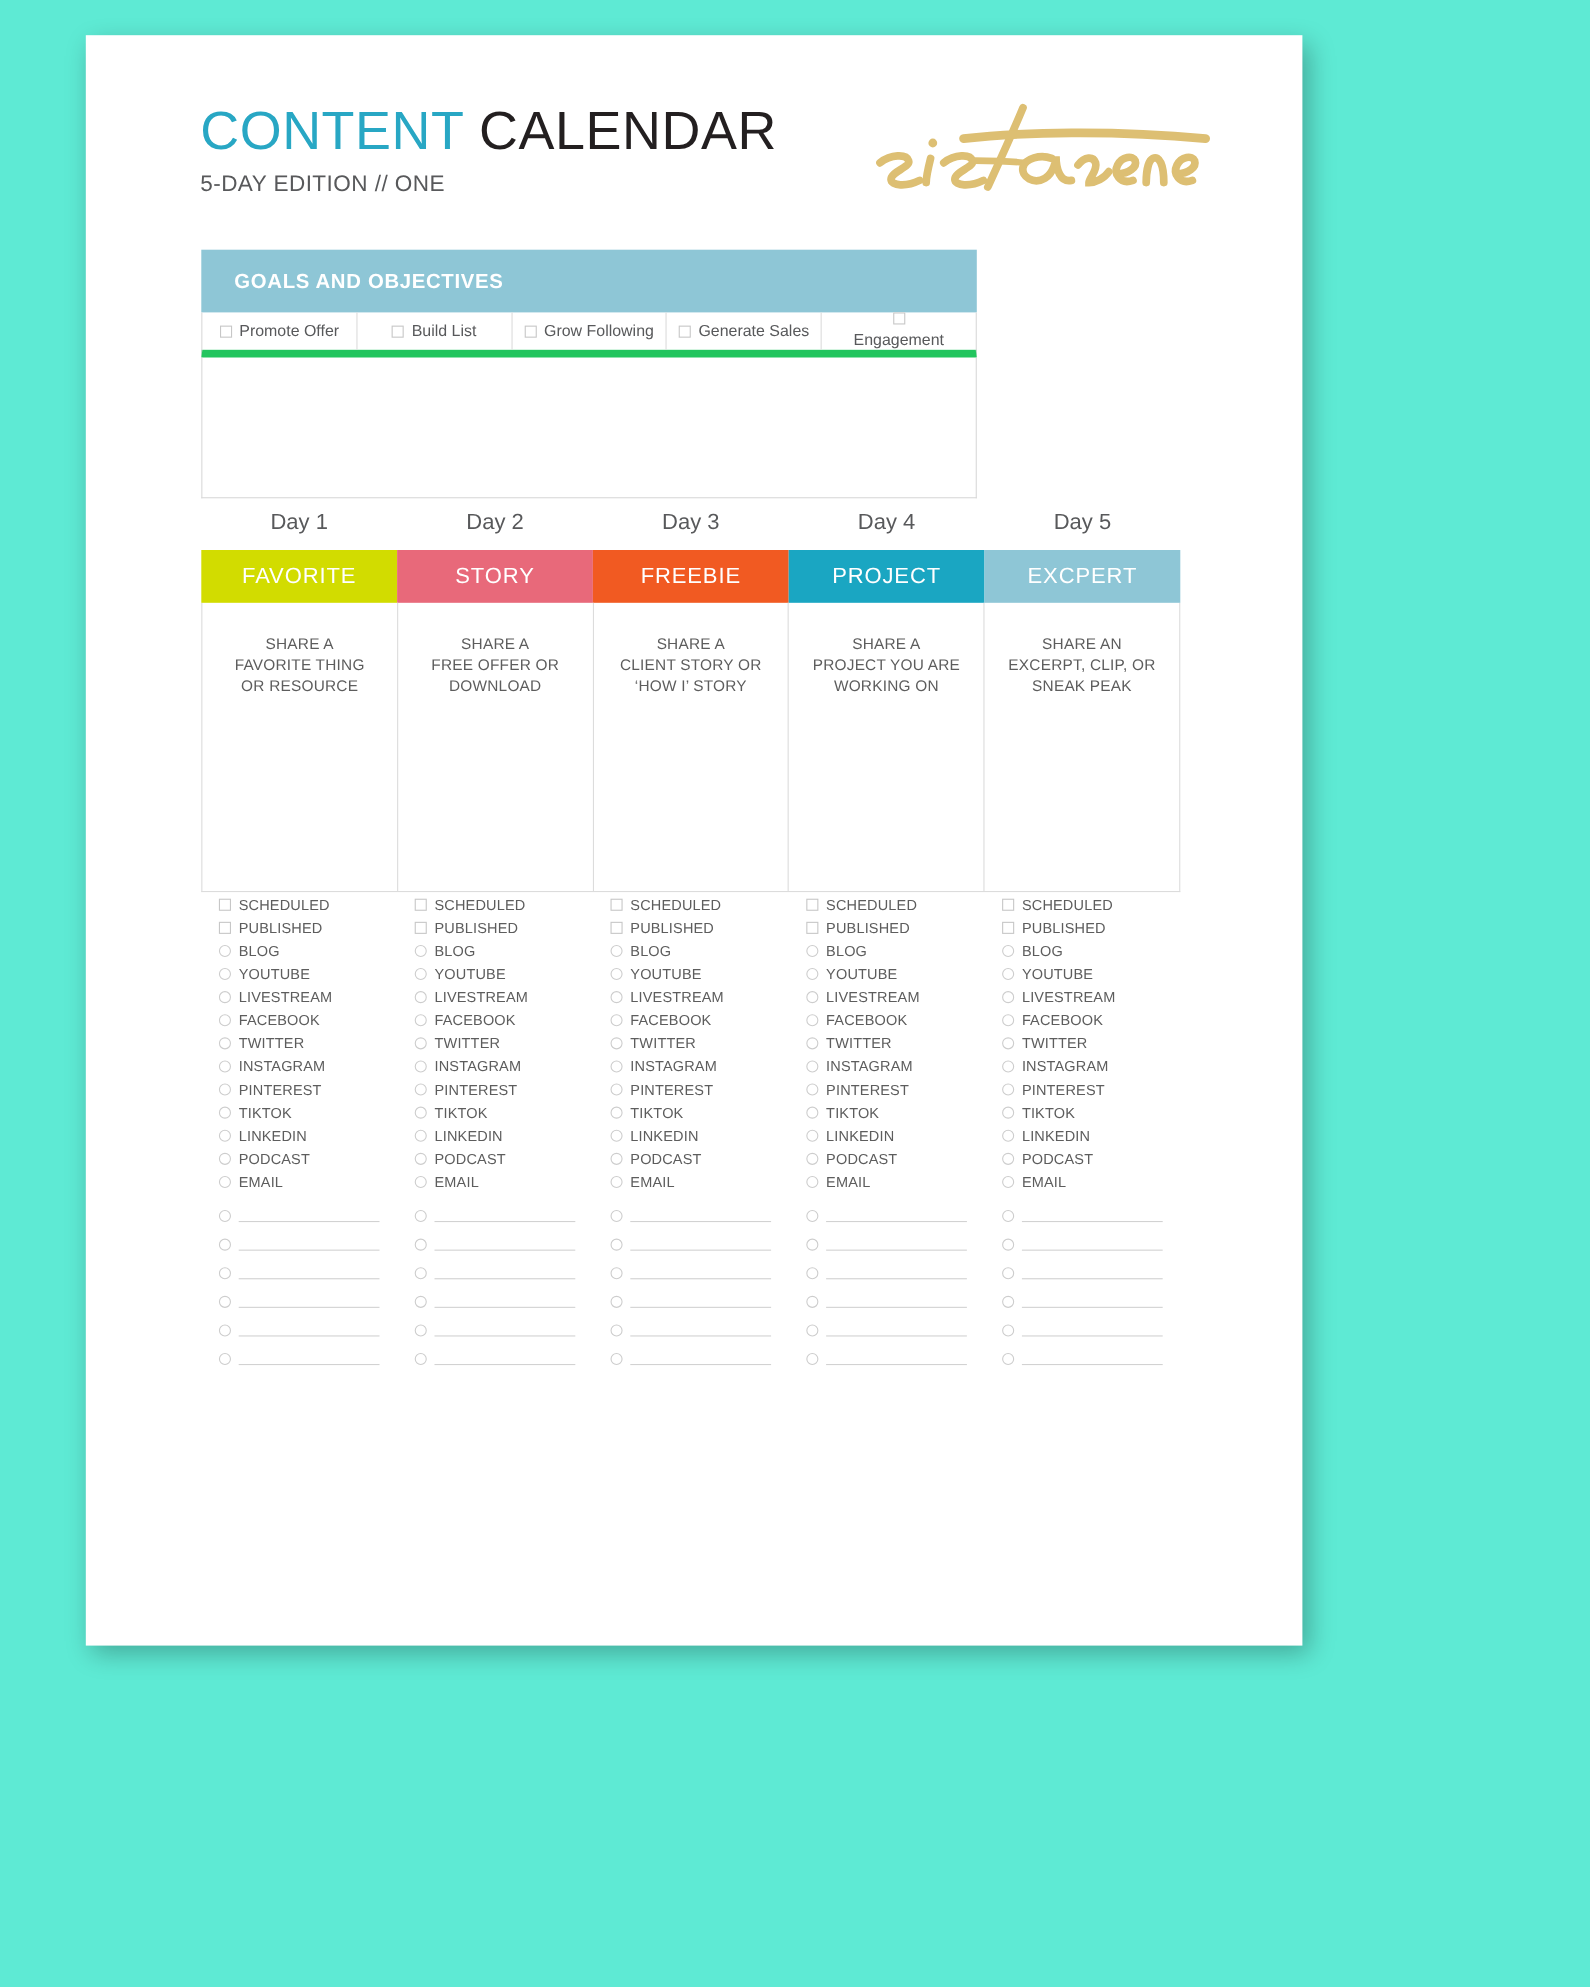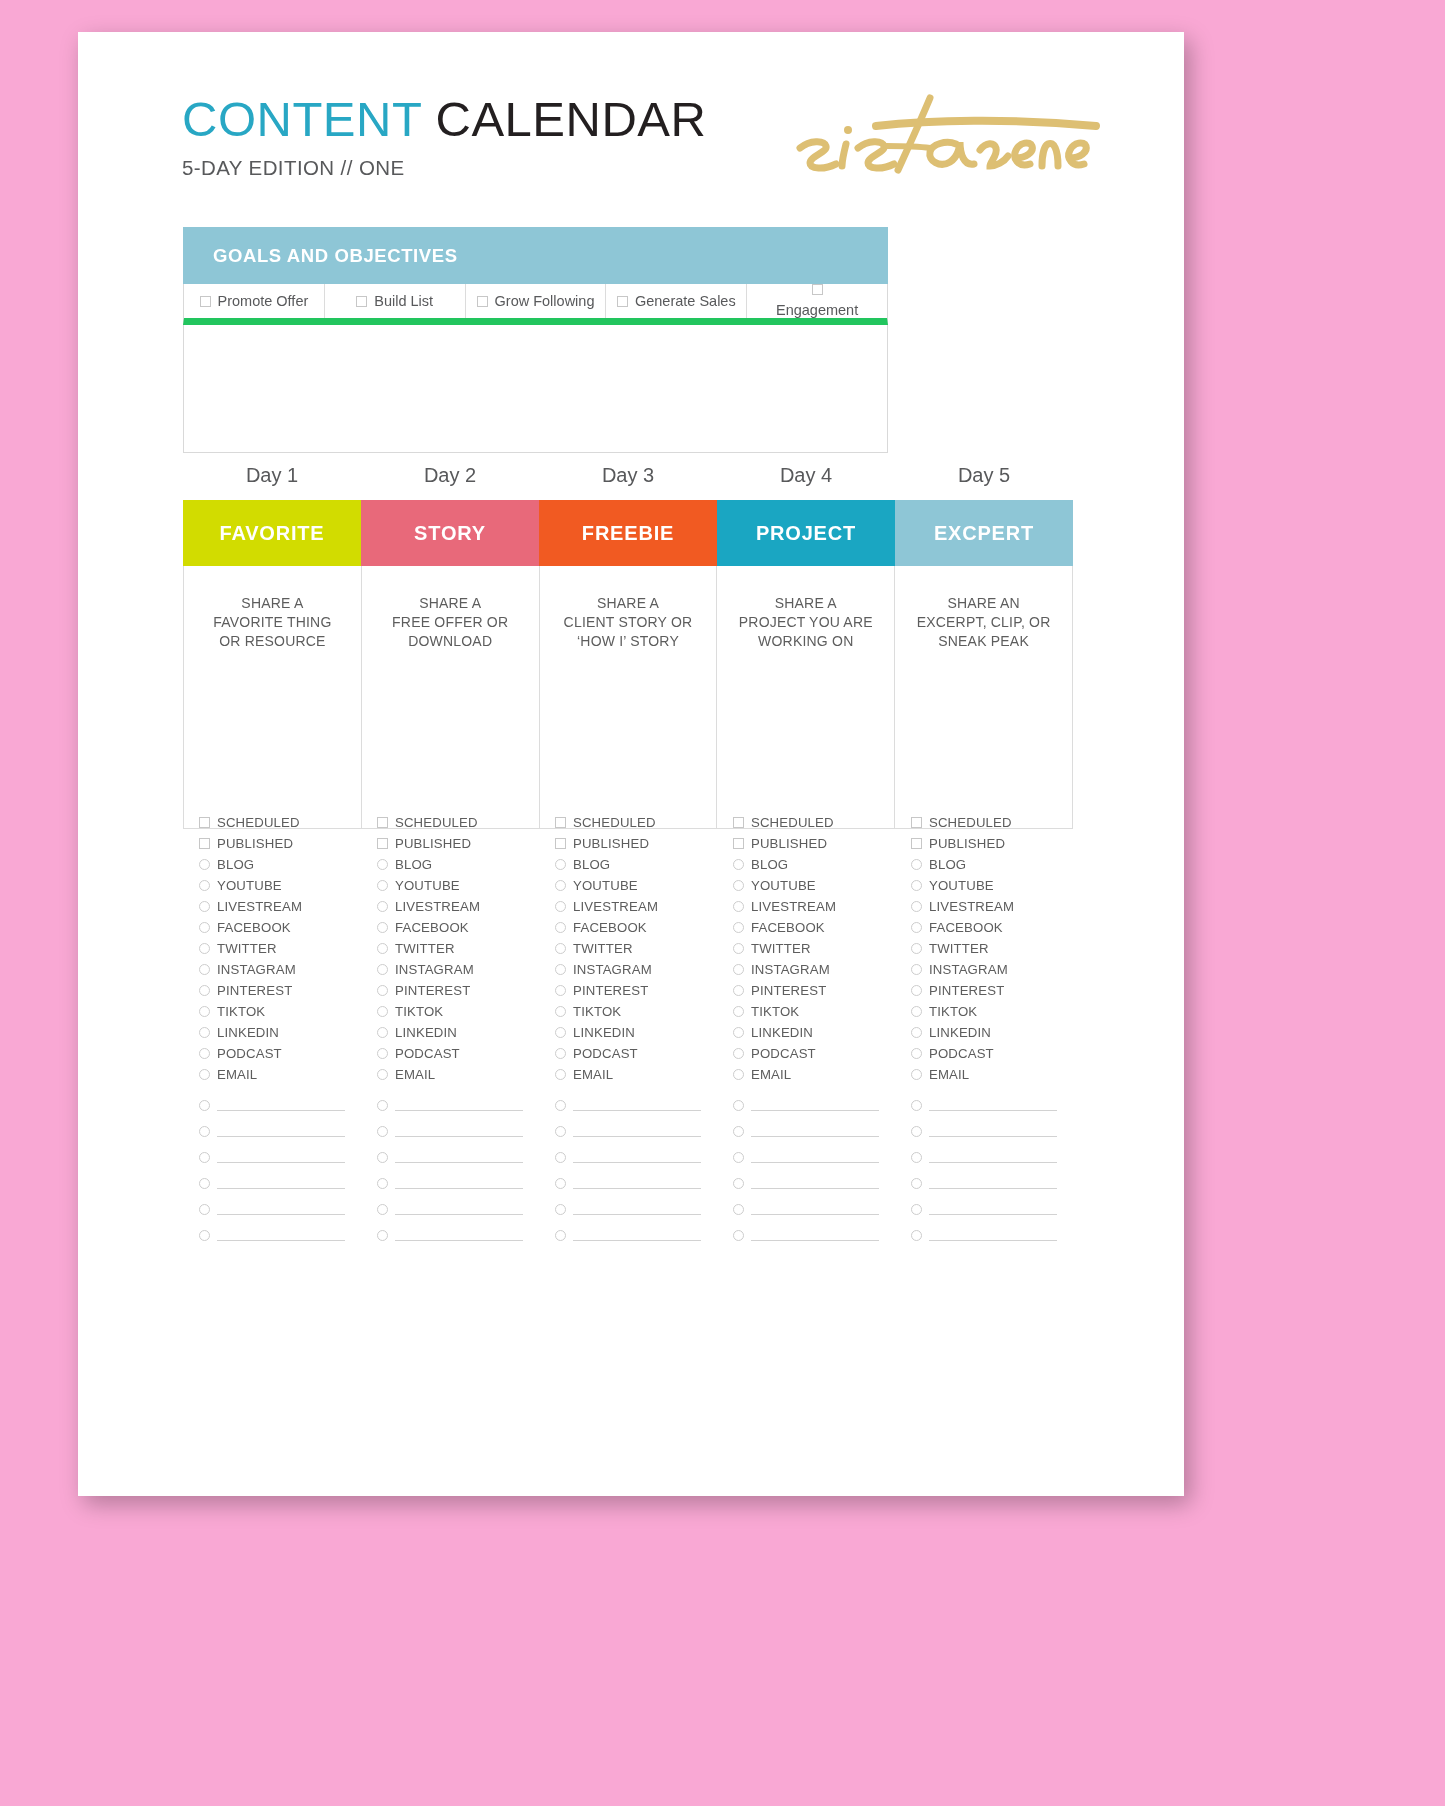--- a/index.html
+++ b/index.html
@@ -5,21 +5,21 @@
   html, body {
     margin: 0;
     padding: 0;
     background: #d8d8d8;
     font-family: "Liberation Sans", sans-serif;
   }
   .viewport {
     width: 1445px;
     height: 1806px;
     position: relative;
-    background: #f9a8d4;
+    background: #5eead4;
     overflow: hidden;
   }
   .page {
     position: absolute;
     left: 78px;
     top: 32px;
     width: 1106px;
     height: 1464px;
     background: #ffffff;
     box-shadow: 6px 8px 22px rgba(0,0,0,0.28);
@@ -136,27 +136,27 @@
   }
   .day-label {
     flex: 1 1 0;
     text-align: center;
     font-size: 20px;
     color: #58595b;
   }
   .banner-row { display: flex; }
   .banner {
     flex: 1 1 0;
-    height: 66px;
+    height: 48px;
     display: flex;
     align-items: center;
     justify-content: center;
     color: #ffffff;
     font-size: 20px;
-    font-weight: bold;
+    font-weight: normal;
     letter-spacing: 0.8px;
   }
   .desc-row {
     display: flex;
     border-left: 1px solid #dcdcdc;
     border-bottom: 1px solid #dcdcdc;
     border-right: 1px solid #dcdcdc;
   }
   .desc-cell {
     flex: 1 1 0;

